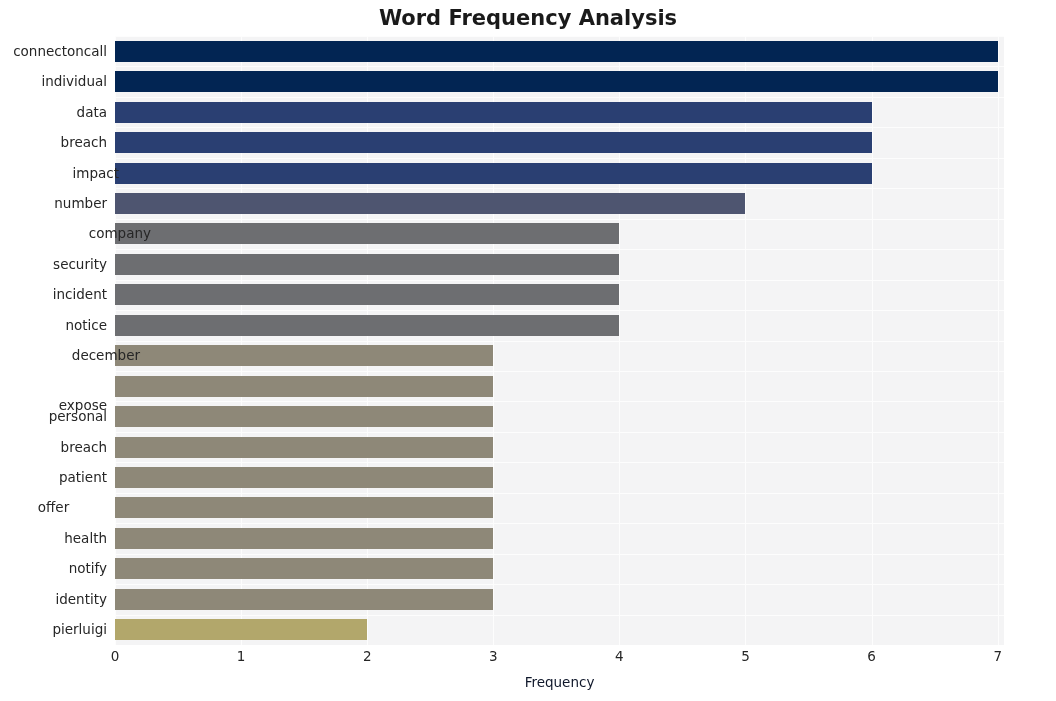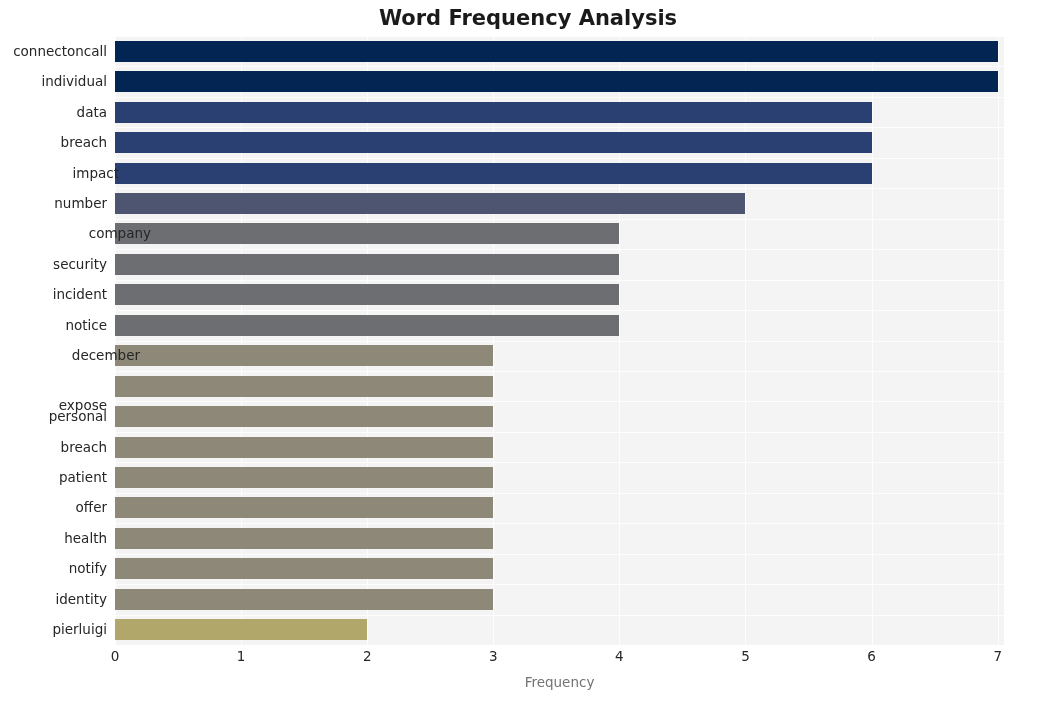--- a/index.html
+++ b/index.html
@@ -96,21 +96,21 @@
     color: #262626;
     text-align: center;
   }
   #xaxis-title {
     position: absolute;
     left: 115px;
     top: 674px;
     width: 889px;
     text-align: center;
     font-size: 13.5px;
-    color: #737373;
+    color: #0f172a;
   }
 </style>
 </head>
 <body>
 
 <div id="chart-figure">
 
   <div id="chart-title">Word Frequency Analysis</div>
 
   <div id="plot-area">
@@ -173,21 +173,21 @@
       <div class="ytick-label" style="top: 156.975px; width: 107px; text-align: right;">number</div>
       <div class="ytick-label" style="top: 187.425px; width: 107px; text-align: right; padding-left: 44px;">company</div>
       <div class="ytick-label" style="top: 217.875px; width: 107px; text-align: right;">security</div>
       <div class="ytick-label" style="top: 248.325px; width: 107px; text-align: right;">incident</div>
       <div class="ytick-label" style="top: 278.775px; width: 107px; text-align: right;">notice</div>
       <div class="ytick-label" style="top: 309.225px; width: 107px; text-align: right; padding-left: 33px;">december</div>
       <div class="ytick-label" style="top: 339.675px; width: 107px; text-align: right; margin-top: 19px;">expose</div>
       <div class="ytick-label" style="top: 370.125px; width: 107px; text-align: right;">personal</div>
       <div class="ytick-label" style="top: 400.575px; width: 107px; text-align: right;">breach</div>
       <div class="ytick-label" style="top: 431.025px; width: 107px; text-align: right;">patient</div>
-      <div class="ytick-label" style="top: 461.475px; width: 107px; text-align: right;">offer</div>
+      <div class="ytick-label" style="top: 461.475px; width: 107px; text-align: center;">offer</div>
       <div class="ytick-label" style="top: 491.925px; width: 107px; text-align: right;">health</div>
       <div class="ytick-label" style="top: 522.375px; width: 107px; text-align: right;">notify</div>
       <div class="ytick-label" style="top: 552.825px; width: 107px; text-align: right;">identity</div>
       <div class="ytick-label" style="top: 583.275px; width: 107px; text-align: right;">pierluigi</div>
     </div>
 
   <div id="x-labels">
       <div class="xtick-label" style="left: 0px;">0</div>
       <div class="xtick-label" style="left: 126.099px;">1</div>
       <div class="xtick-label" style="left: 252.199px;">2</div>

